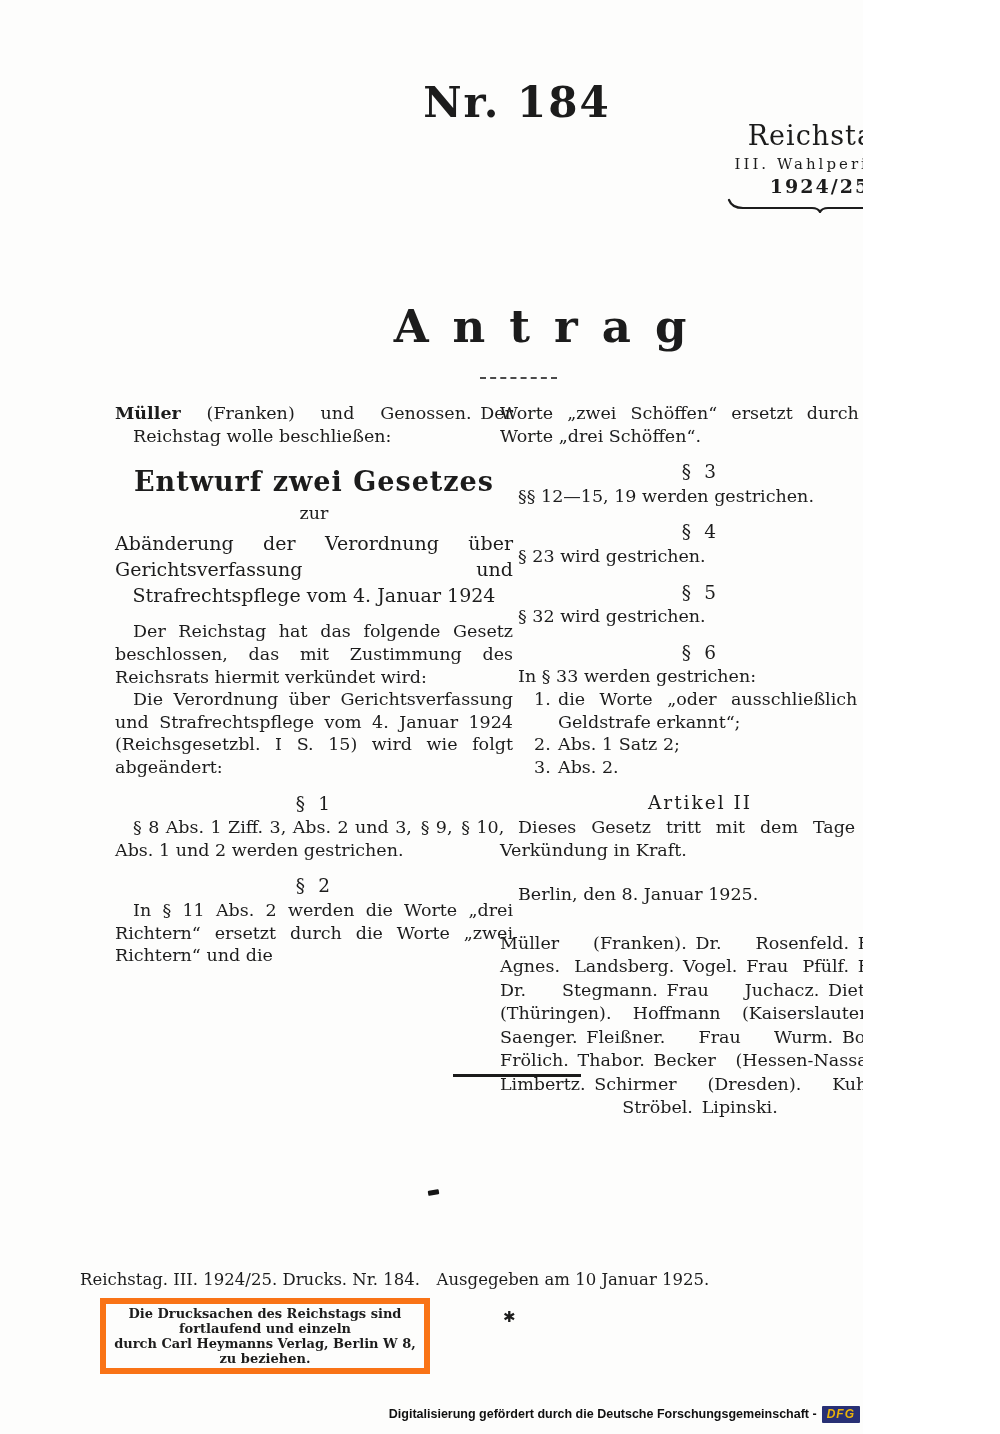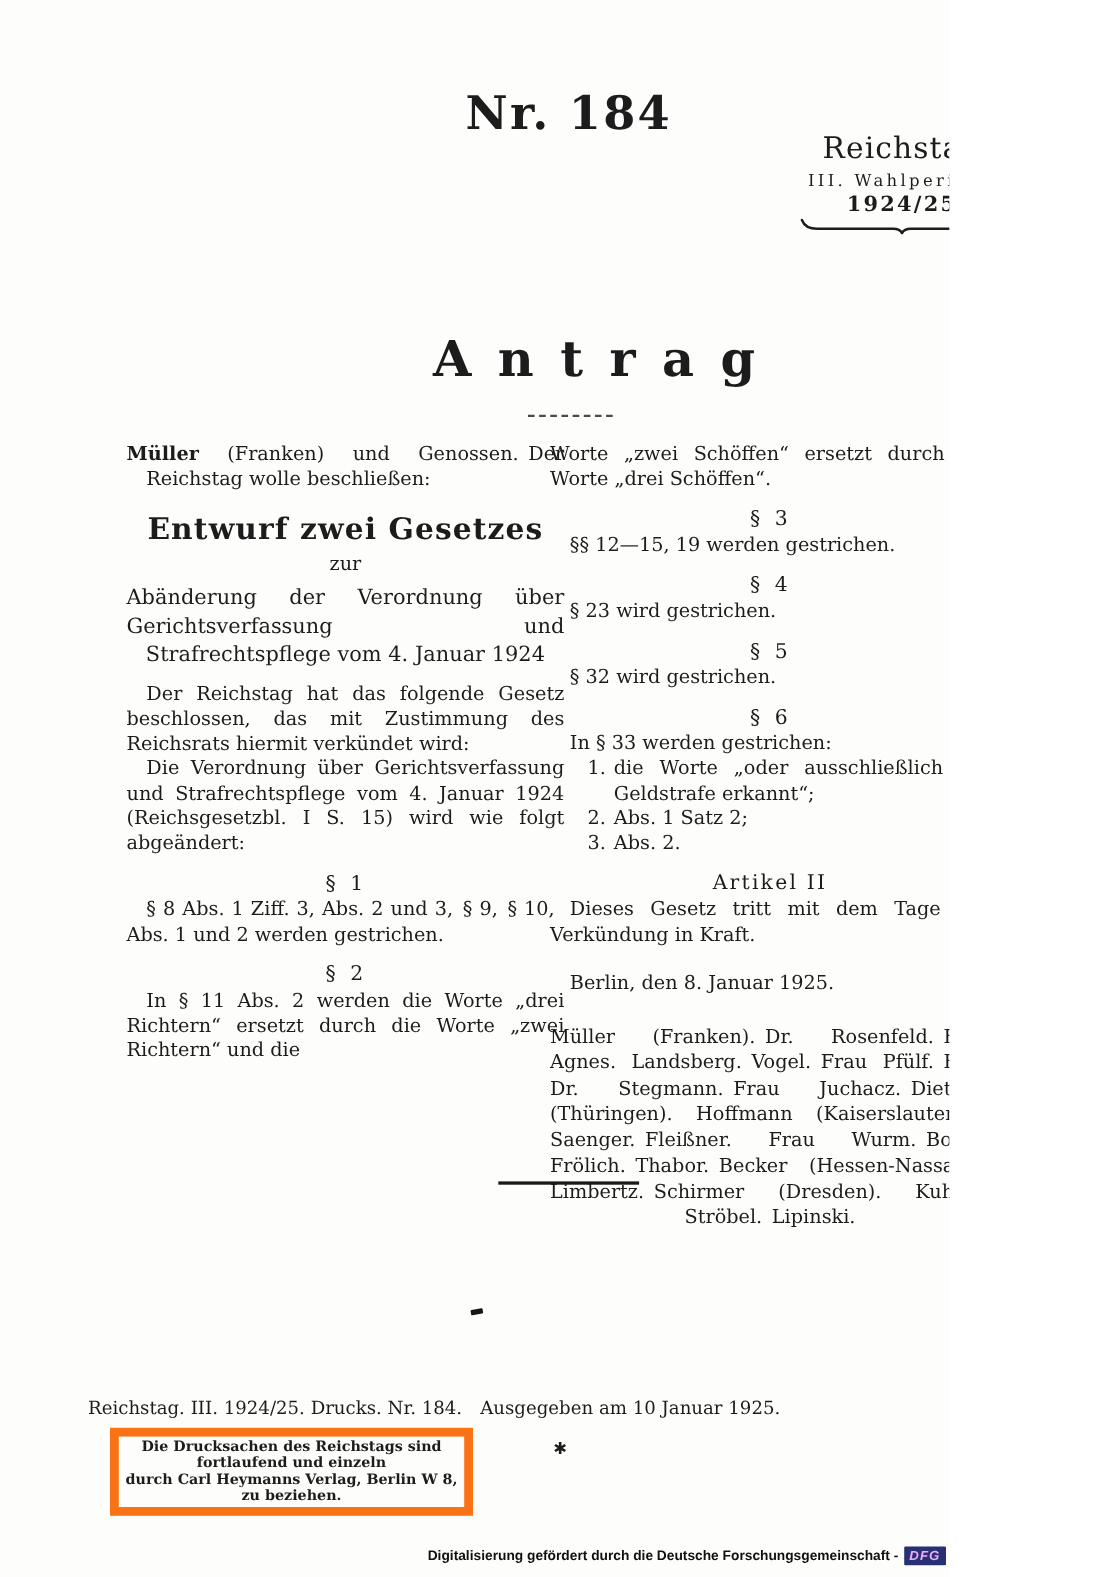--- a/index.html
+++ b/index.html
@@ -64,32 +64,32 @@
   .signatories{margin-top:26px !important;text-align:justify;text-align-last:center;line-height:23.5px;}
 
   
   .mid-rule{position:absolute;left:453px;top:1074px;width:128px;height:3px;background:#1a1a1a;}
   .ink-mark{position:absolute;left:428px;top:1190px;width:11px;height:5px;background:#151515;border-radius:1px;transform:rotate(-10deg);}
 
   
   .imprint{position:absolute;left:80px;top:1270px;font-size:16.5px;}
   .pub-box{
     position:absolute;left:100px;top:1298px;width:330px;
-    border:8px solid #f97316;padding:2px 6px;box-sizing:border-box;
+    border:6px solid #f97316;padding:2px 6px;box-sizing:border-box;
     text-align:center;font-size:13px;line-height:15px;font-weight:bold;
   }
   .footnote-star{position:absolute;left:503px;top:1308px;font-size:15px;}
   .dfg-line{
     position:absolute;right:3px;top:1403px;height:22px;
     display:flex;align-items:center;gap:5px;
     font-family:"Liberation Sans","DejaVu Sans",sans-serif;
     font-size:12.5px;font-weight:bold;color:#101010;
   }
   .dfg-logo{
-    display:inline-block;background:#283074;color:#f0abfc;
+    display:inline-block;background:#283074;color:#eab308;
     font-style:italic;font-weight:bold;font-size:12px;letter-spacing:1px;
     padding:2px 5px 3px 5px;line-height:12px;border-radius:1px;
   }
 </style>
 </head>
 <body>
 
 <div class="page">
 
   <div class="doc-number">Nr. 184</div>

